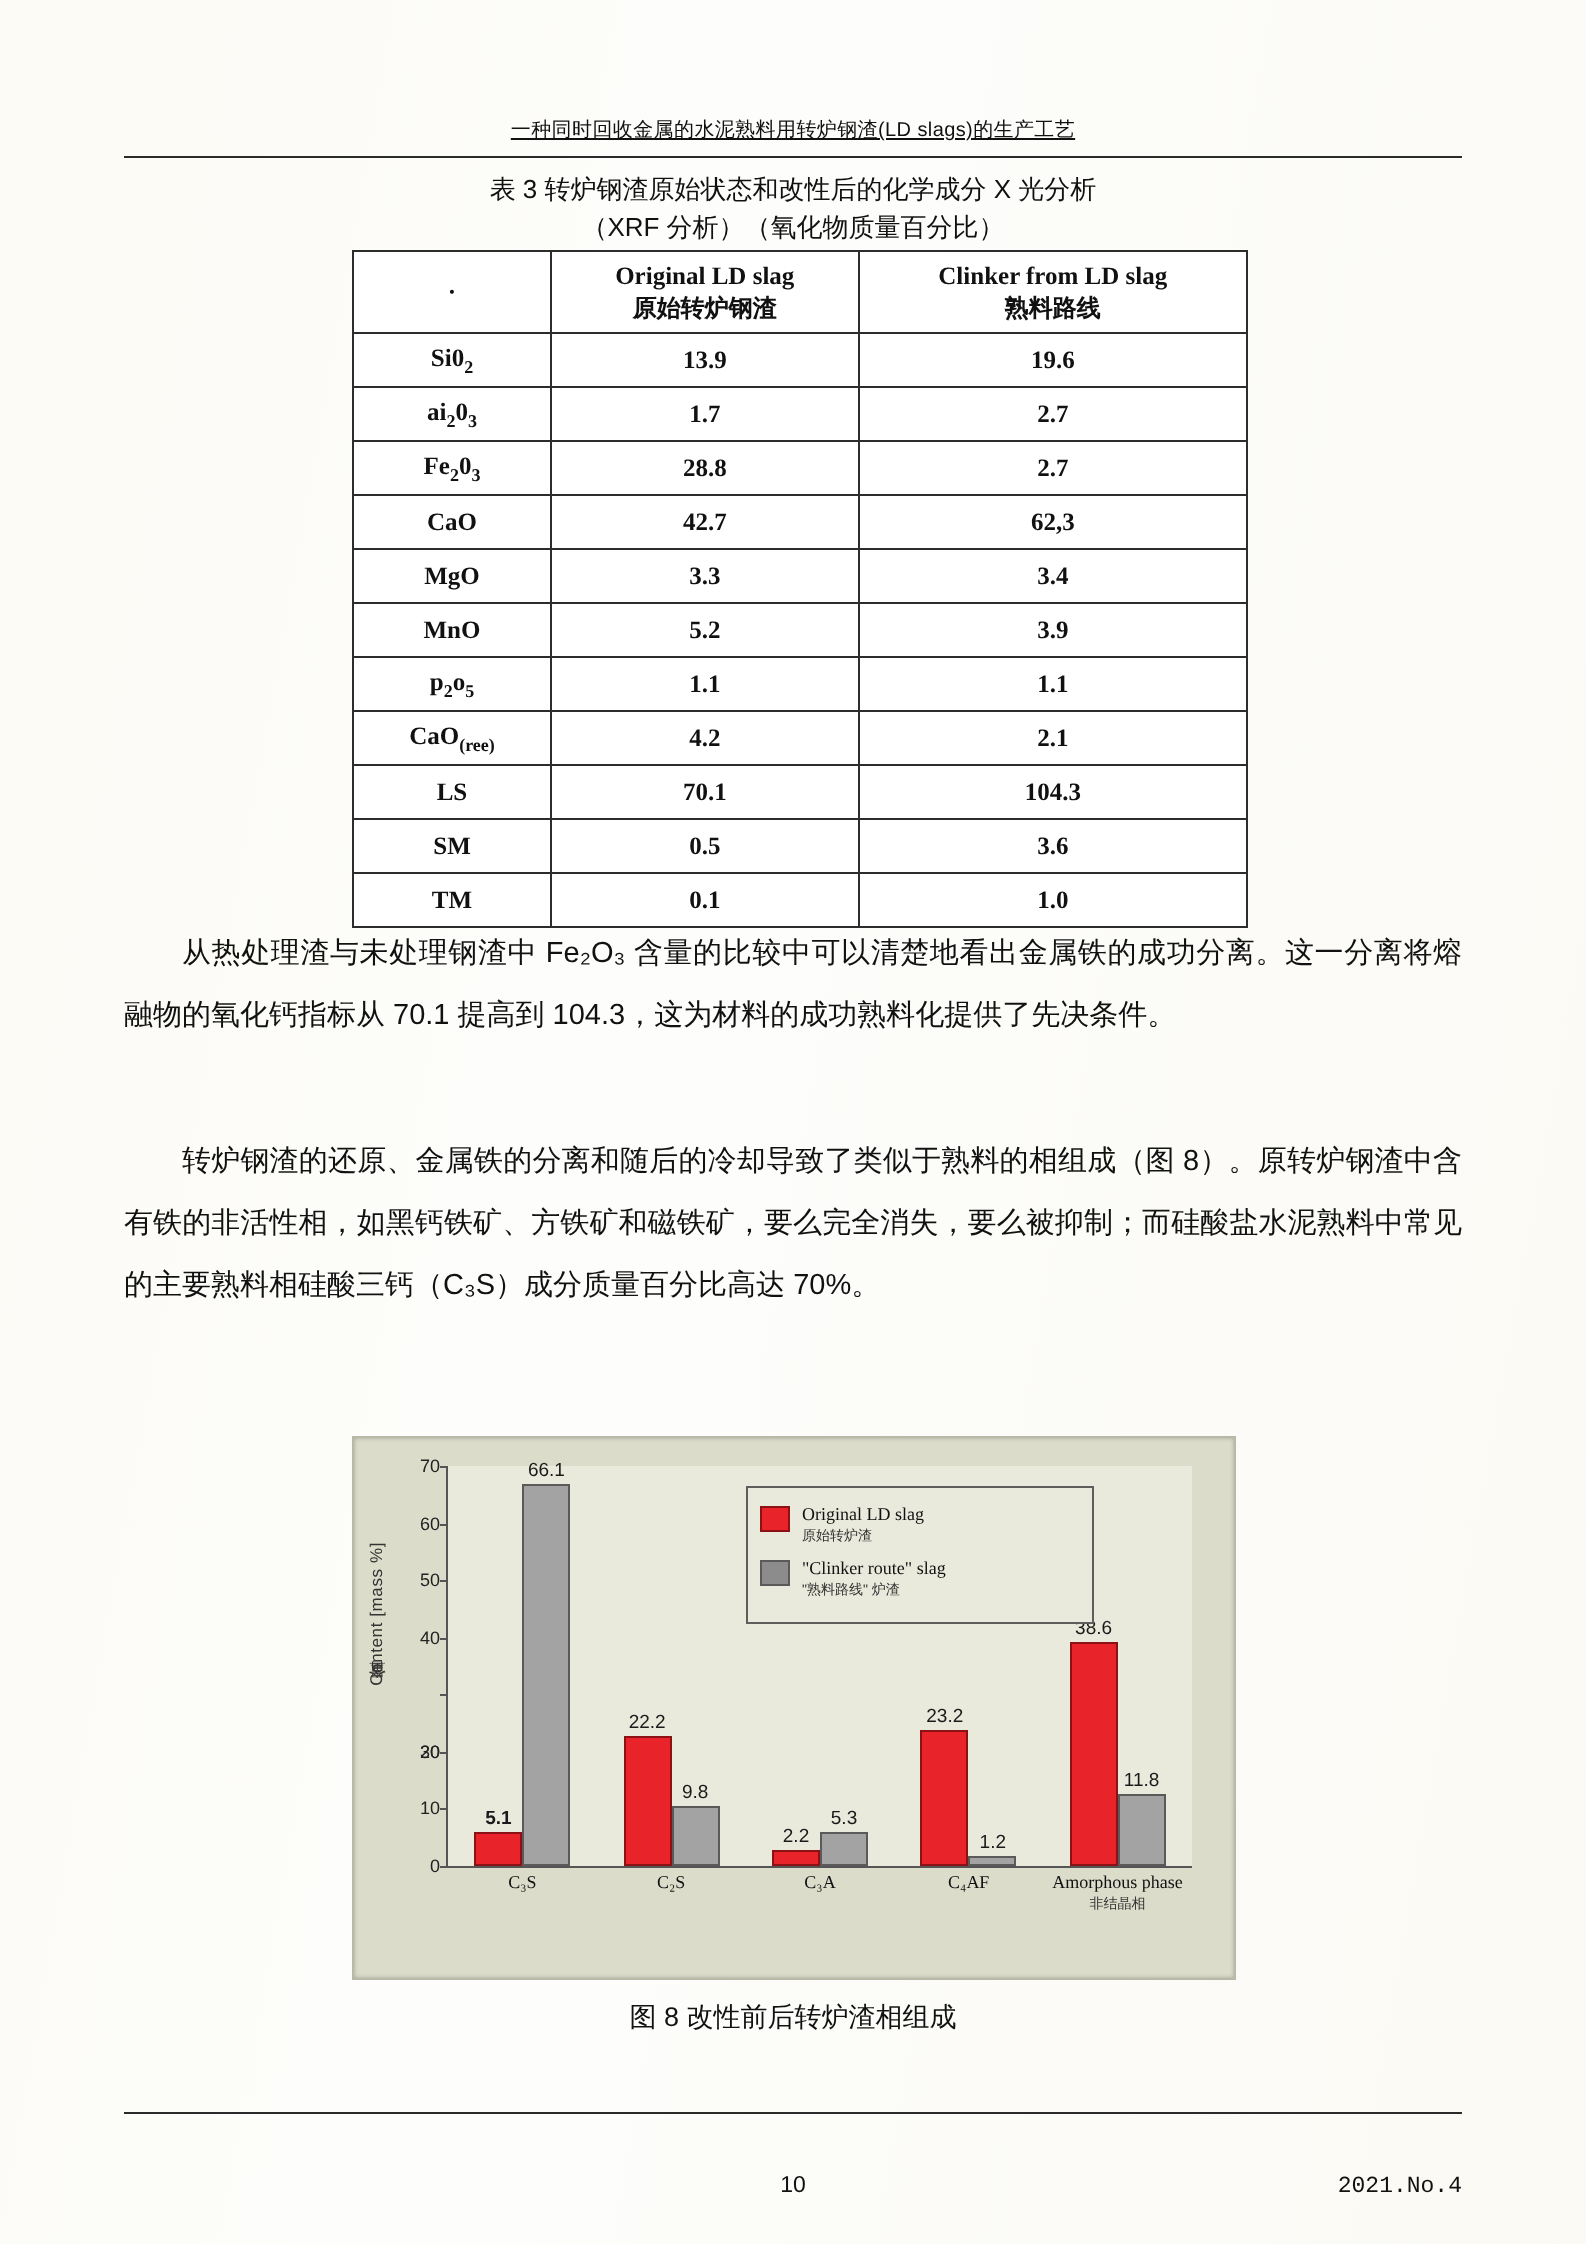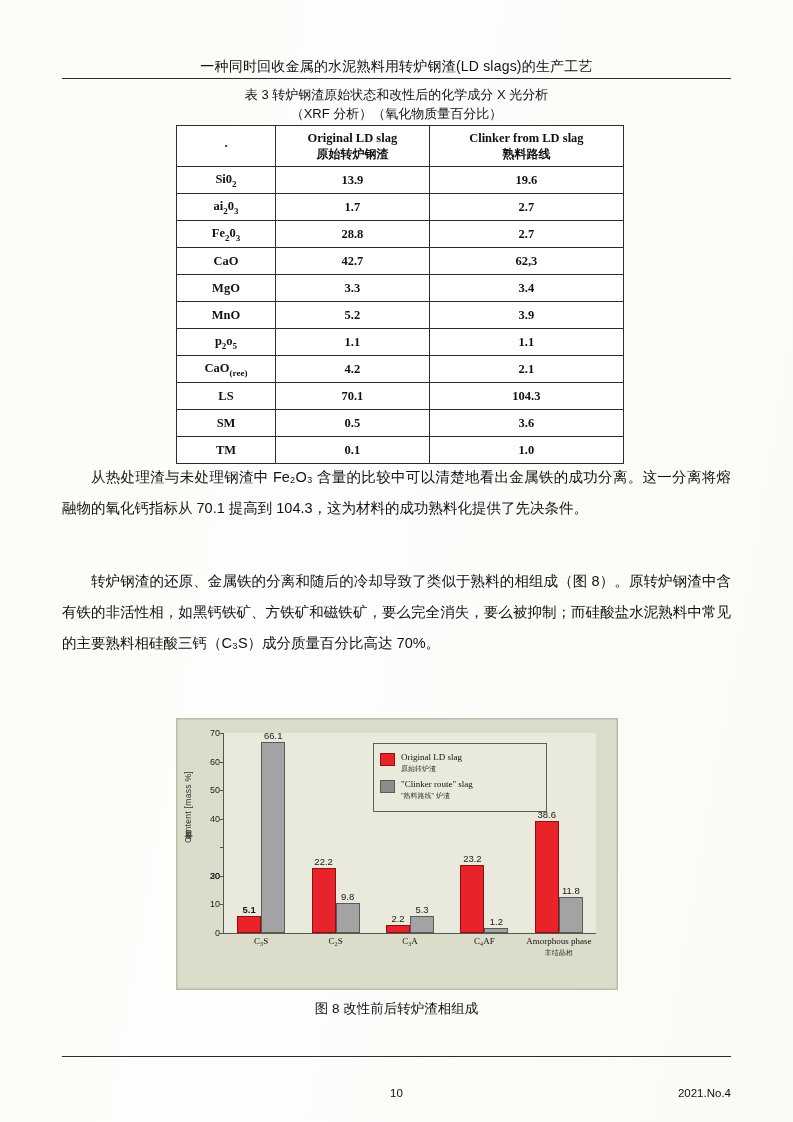--- a/index.html
+++ b/index.html
@@ -23,23 +23,24 @@
     inset: 0;
     background: linear-gradient(100deg, rgba(250,248,240,0.55), rgba(255,255,255,0.2) 40%, rgba(248,246,238,0.5));
     pointer-events: none;
   }
   .running-head {
     position: absolute;
     left: 62px;
     right: 62px;
     top: 58px;
     text-align: center;
-    font-size: 14px;
+    font-size: 10px;
     font-family: "Liberation Sans", sans-serif;
     letter-spacing: 0.2px;
+    text-decoration: underline;
   }
   .rule {
     position: absolute;
     left: 62px;
     right: 62px;
     height: 1px;
     background: #2b2b2b;
   }
   .rule.top { top: 78px; }
   .rule.bottom { top: 1056px; }
@@ -210,21 +211,21 @@
     top: 1087px;
     text-align: center;
     font-size: 11.5px;
     font-family: "Liberation Sans", sans-serif;
   }
   .footer-right {
     position: absolute;
     right: 62px;
     top: 1087px;
     font-size: 11.5px;
-    font-family: Liberation Sans, sans-serif;
+    font-family: Liberation Mono, monospace;
     margin-left: 24px;
   }
 </style>
 </head>
 <body>
 
 <div class="page">
 
   <div class="running-head">一种同时回收金属的水泥熟料用转炉钢渣(LD slags)的生产工艺</div>
   <div class="rule top"></div>

